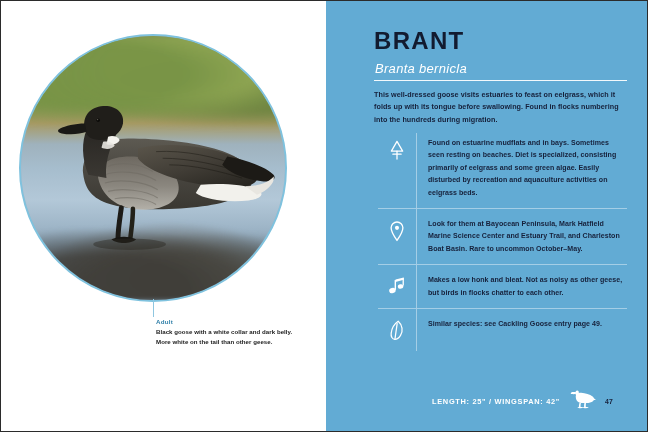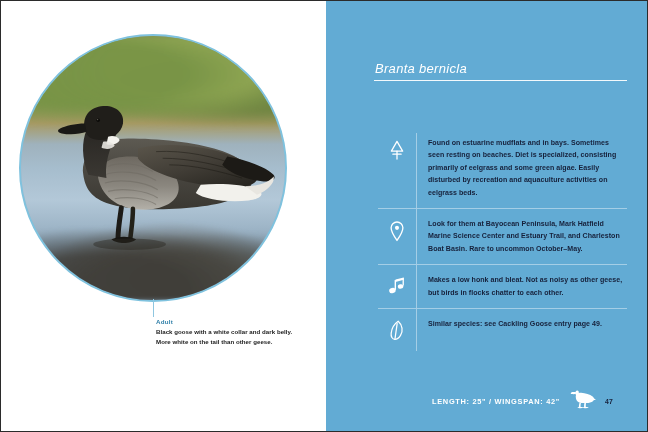--- a/index.html
+++ b/index.html
@@ -346,25 +346,27 @@
 
     <div class="caption">
       <div class="caption-title">Adult</div>
       <div class="caption-body">Black goose with a white collar and dark belly. More white on the tail than other geese.</div>
     </div>
   </div>
 
   <div class="page-right">
     <div class="r-inner">
 
+      <h1 class="species-title">BRANT</h1>
 
       <div class="species-latin">Branta bernicla</div>
 
       <div class="title-rule"></div>
 
+      <p class="intro">This well-dressed goose visits estuaries to feast on eelgrass, which it folds up with its tongue before swallowing. Found in flocks numbering into the hundreds during migration.</p>
 
       <div class="facts">
 
         <div class="fact-row">
           <div class="fact-divider"></div>
           <div class="fact-icon">
             <svg width="18" height="22" viewBox="0 0 24 28" fill="none" stroke="#ffffff" stroke-width="1.7" stroke-linecap="round" stroke-linejoin="round">
               <path d="M12 2.5 L4.5 15.5 L19.5 15.5 Z"></path>
               <path d="M6.5 19.5 L17.5 19.5"></path>
               <path d="M12 15.5 L12 26"></path>

